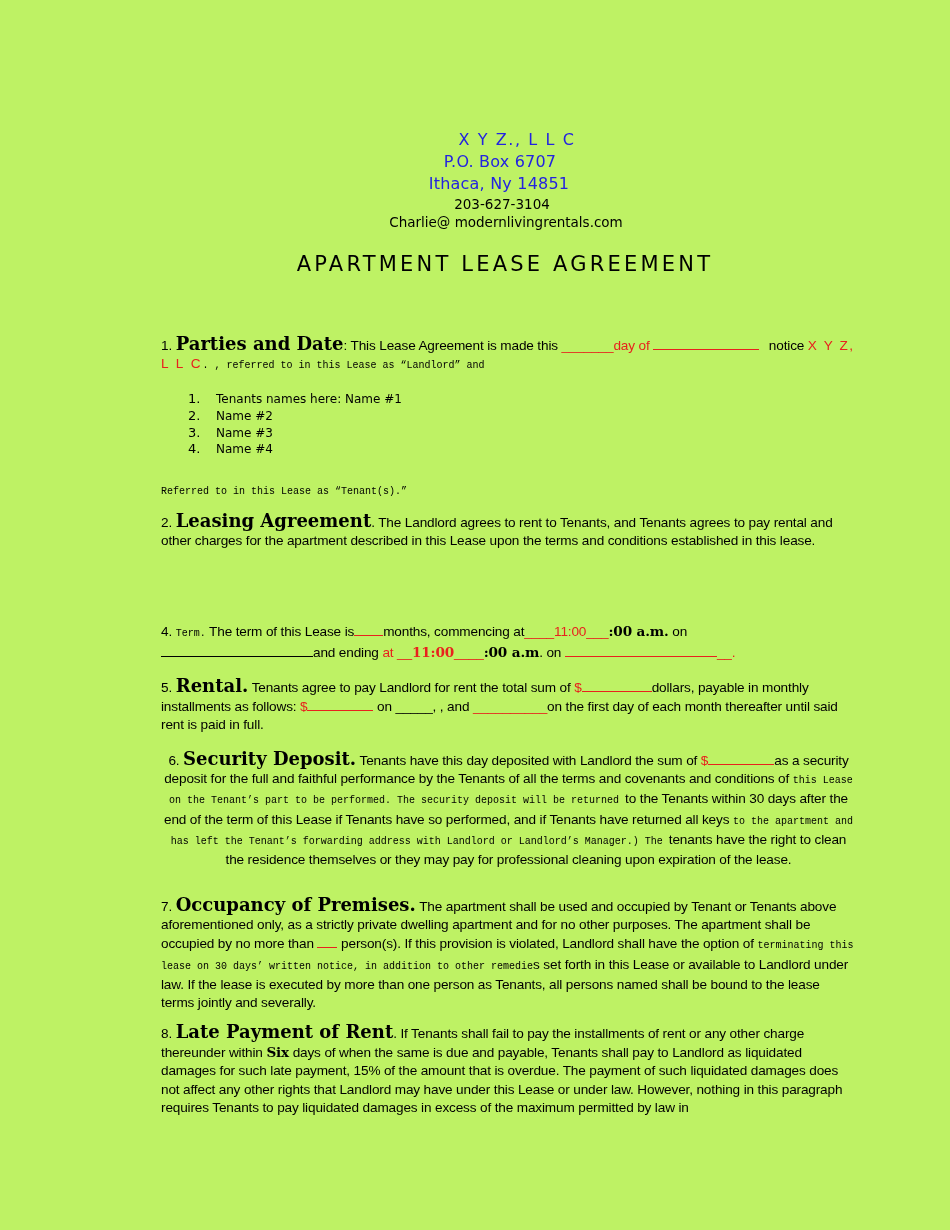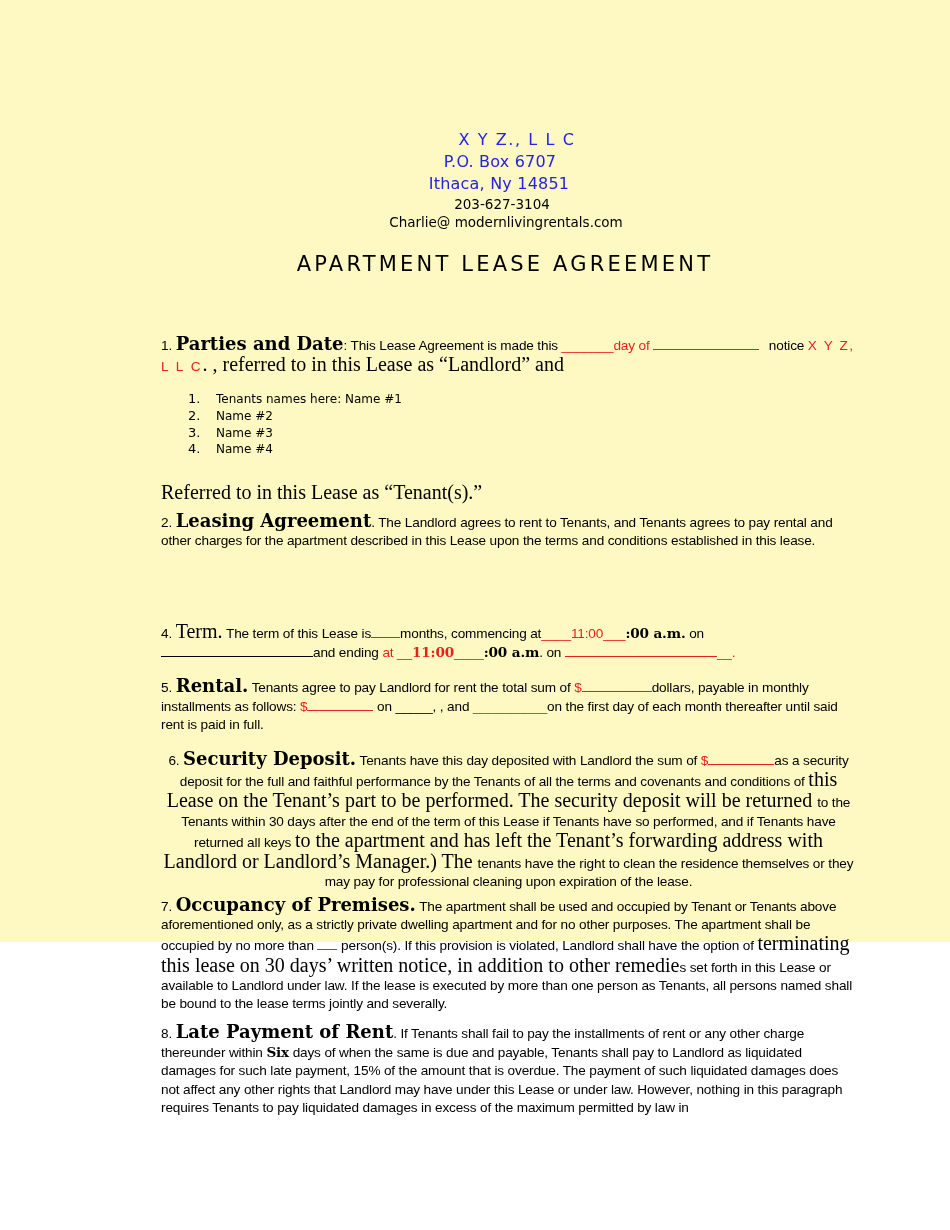--- a/index.html
+++ b/index.html
@@ -1,29 +1,29 @@
 <!DOCTYPE html>
 <html><head>
 <meta charset="utf-8">
 <style>
   html, body { margin: 0; padding: 0; background: #ffffff; }
   body { width: 950px; height: 1230px; position: relative; overflow: hidden;
          font-family: "Liberation Sans", sans-serif; color: #000; }
-  .page { position: absolute; left: 0; top: 0; width: 950px; height: 942px; background: #fef9c3; }
+  .page { position: absolute; left: 0; top: 0; width: 950px; height: 1230px; background: #bef264; }
 
   .letterhead { position: absolute; left: 0; width: 950px; text-align: center; font-family: "DejaVu Sans", sans-serif; }
   .lh-blue { color: #2323e0; font-size: 16px; letter-spacing: 0.2px; }
   .lh-black { color: #000; font-size: 13.5px; }
 
   .title { position: absolute; top: 252px; left: 0; width: 1010px; text-align: center;
            font-family: "DejaVu Sans", sans-serif; font-size: 21px; letter-spacing: 3.2px; font-weight: normal; }
   .para { position: absolute; left: 161px; width: 695px; font-size: 13.6px; line-height: 18.2px;
           font-family: "Liberation Sans", sans-serif; letter-spacing: -0.15px; }
   .heading { font-family: "DejaVu Serif", serif; font-weight: bold; font-size: 18px; letter-spacing: 0; }
-  .serif { font-family: Liberation Serif, serif; font-size: 20px; letter-spacing: 0; }
+  .serif { font-family: Liberation Mono, monospace; font-size: 10px; letter-spacing: 0; }
   .red { color: #e8211d; }
   .blank { display: inline-block; border-bottom: 1px solid #000; height: 13px; vertical-align: baseline; }
   .blank.redline { border-bottom-color: #e8211d; }
   .bold-serif { font-family: "DejaVu Serif", serif; font-weight: bold; }
 
   .tenants { position: absolute; left: 188px; top: 391px; font-family: "DejaVu Sans", sans-serif; font-size: 12px; line-height: 16.8px; }
   .tenants .num { display: inline-block; width: 28px; font-size: 13px; }
 </style>
 </head>
 <body>

